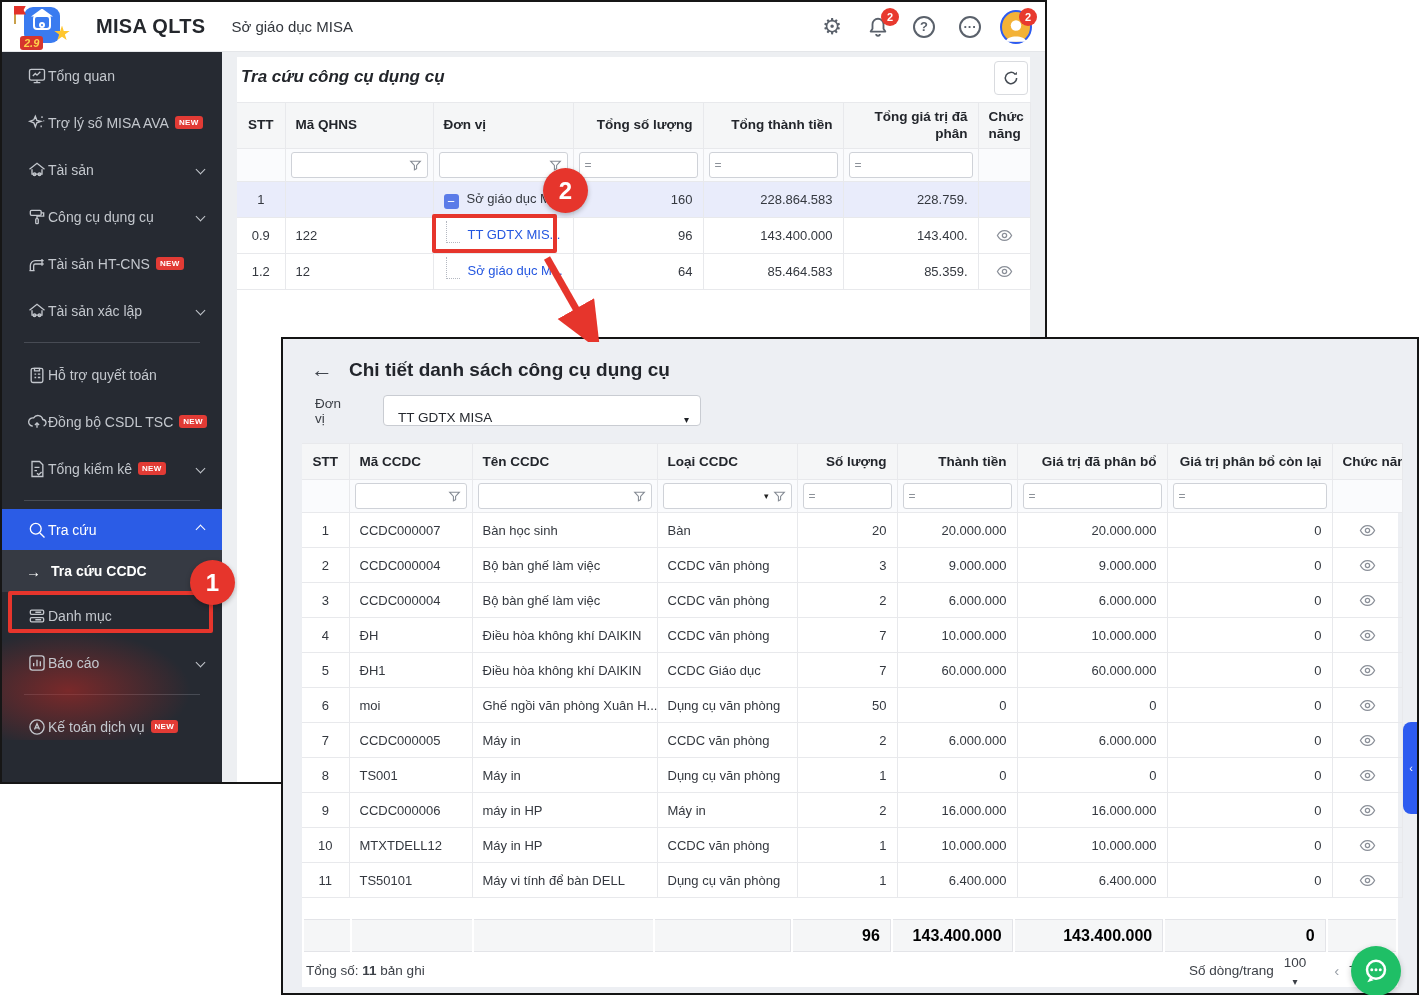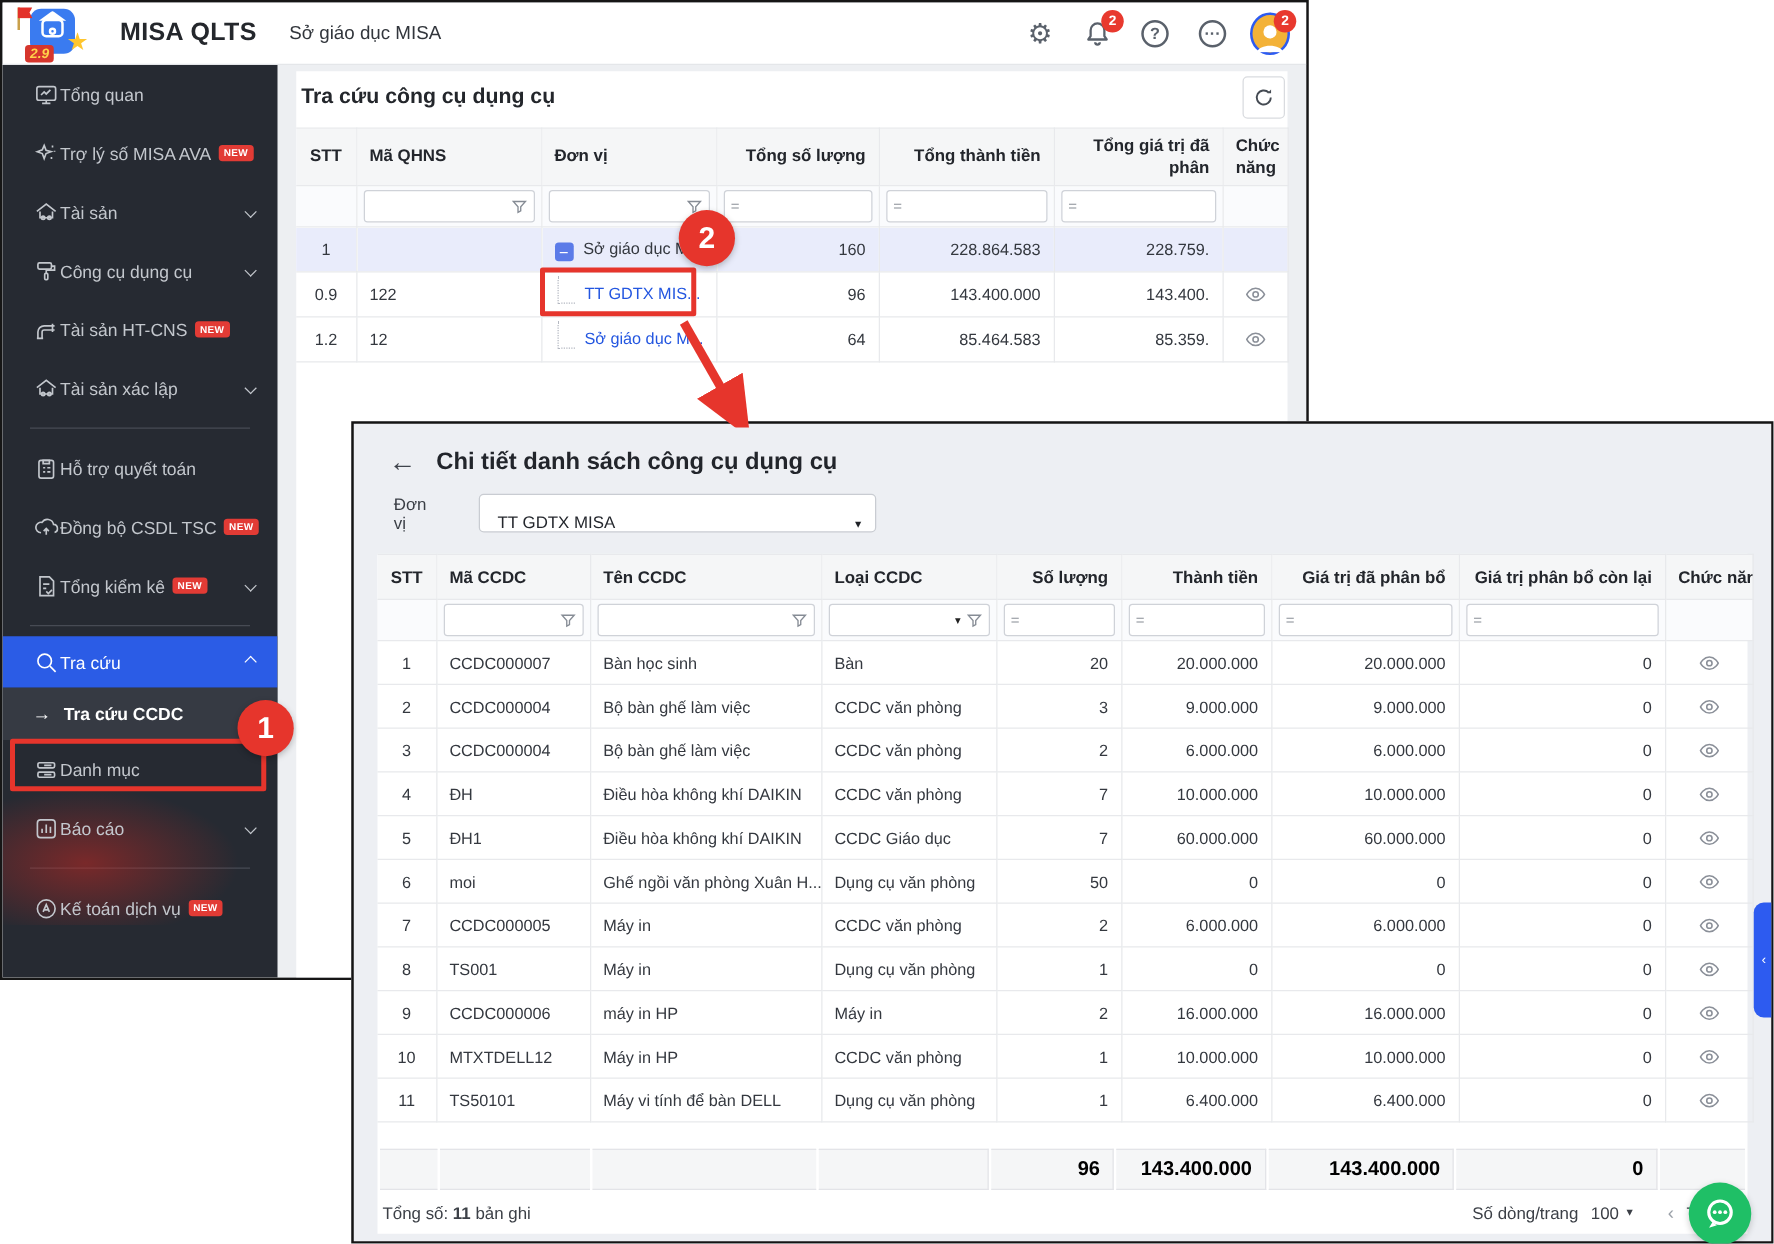--- a/index.html
+++ b/index.html
@@ -36,21 +36,21 @@
   .sb-div{height:1px;background:#474b54;margin:8px 22px;}
   .sb-item.active{background:#2b5ce6;color:#fff;height:41px;}
   .sb-item.active svg{stroke:#fff;}
   .sb-sub{background:#363a43;}
   .sb-sub .sb-item{height:42px;color:#c9ccd1;}
   .sb-sub .sb-item.cur{color:#fff;}
   .sub-arrow{color:#fff;font-size:15px;margin-right:10px;}
   .flag-deco{position:absolute;left:0;top:578px;width:190px;height:110px;background:radial-gradient(ellipse at 35% 55%,rgba(190,40,35,.55),rgba(190,40,35,0) 70%);pointer-events:none;}
   .main-a{position:absolute;left:220px;top:50px;right:0;bottom:0;background:#edeff2;}
   .card-a{position:absolute;left:15px;top:5px;width:793px;bottom:0;background:#fff;}
-  .card-a-head{position:relative;height:45px;}
+  .card-a-head{position:relative;height:45px;font-style:italic;}
   .ttl-a{position:absolute;left:4px;top:10px;font-size:17px;font-weight:bold;color:#23262b;}
   .refresh-btn{position:absolute;right:2px;top:4px;width:34px;height:34px;border:1px solid #d9dbdf;border-radius:4px;background:#fff;display:flex;align-items:center;justify-content:center;}
   
   table.tbl{border-collapse:collapse;table-layout:fixed;font-size:13px;color:#34383f;}
   .tbl th,.tbl td{border-right:1px solid #e8e9ec;border-bottom:1px solid #e8e9ec;padding:0 10px;overflow:hidden;white-space:nowrap;}
   .tbl thead th{background:#f5f6f7;font-weight:bold;color:#23262c;text-align:left;border-top:1px solid #e8e9ec;}
   .tbl .num{text-align:right;}
   .tbl .ctr{text-align:center;}
   .tbl-a{width:793px;}
   .tbl-a thead tr.hrow th{height:46px;font-size:13.5px;white-space:normal;line-height:1.25;}
@@ -77,21 +77,21 @@
   .dd .caret{position:absolute;right:11px;font-size:10px;color:#1e2126;}
   .card-b{position:absolute;left:19px;right:19px;top:104px;bottom:6px;background:#fff;display:flex;flex-direction:column;}
   .tbl-b{width:100%;}
   .tbl-b thead tr.hrow th{height:36px;font-size:13.5px;}
   .tbl-b tbody tr{height:35px;}
   .b-fill{flex:1;}
   .tbl-sum{width:100%;}
   .tbl-sum td{height:33px;background:#f5f6f7;border-top:1px solid #e3e4e8;border-bottom:1px solid #e3e4e8;font-weight:bold;padding:0 10px;white-space:nowrap;overflow:hidden;}
   .b-foot{height:33px;display:flex;align-items:center;font-size:13.5px;color:#3c4047;padding:0 14px 0 4px;justify-content:space-between;}
   .b-foot .right{margin-left:auto;display:flex;align-items:center;gap:10px;}
-  .pp-select{display:flex;align-items:center;gap:6px;cursor:pointer;}
+  .pp-select{display:flex;align-items:center;gap:6px;cursor:pointer;flex-direction:column;}
   .pp-select .caret{font-size:10px;}
   .pg-prev{color:#9aa0a8;font-size:15px;margin-left:18px;}
   .side-tab{position:absolute;right:-2px;top:383px;width:16px;height:92px;background:#2d5bf0;border-radius:8px 0 0 8px;display:flex;align-items:center;justify-content:center;color:#fff;font-size:11px;}
   
   .ann{position:absolute;z-index:50;}
   .ann-rect{border:4px solid #e6352c;border-radius:2px;}
   .ann-circle{width:45px;height:45px;border-radius:50%;background:#e6352c;color:#fff;display:flex;align-items:center;justify-content:center;font-size:24px;font-weight:bold;box-shadow:0 2px 5px rgba(0,0,0,.25);}
   .chat-btn{position:absolute;left:1351px;top:946px;width:50px;height:50px;border-radius:50%;background:#1fbf66;z-index:60;display:flex;align-items:center;justify-content:center;box-shadow:0 2px 6px rgba(0,0,0,.2);}
 </style>
 </head>

